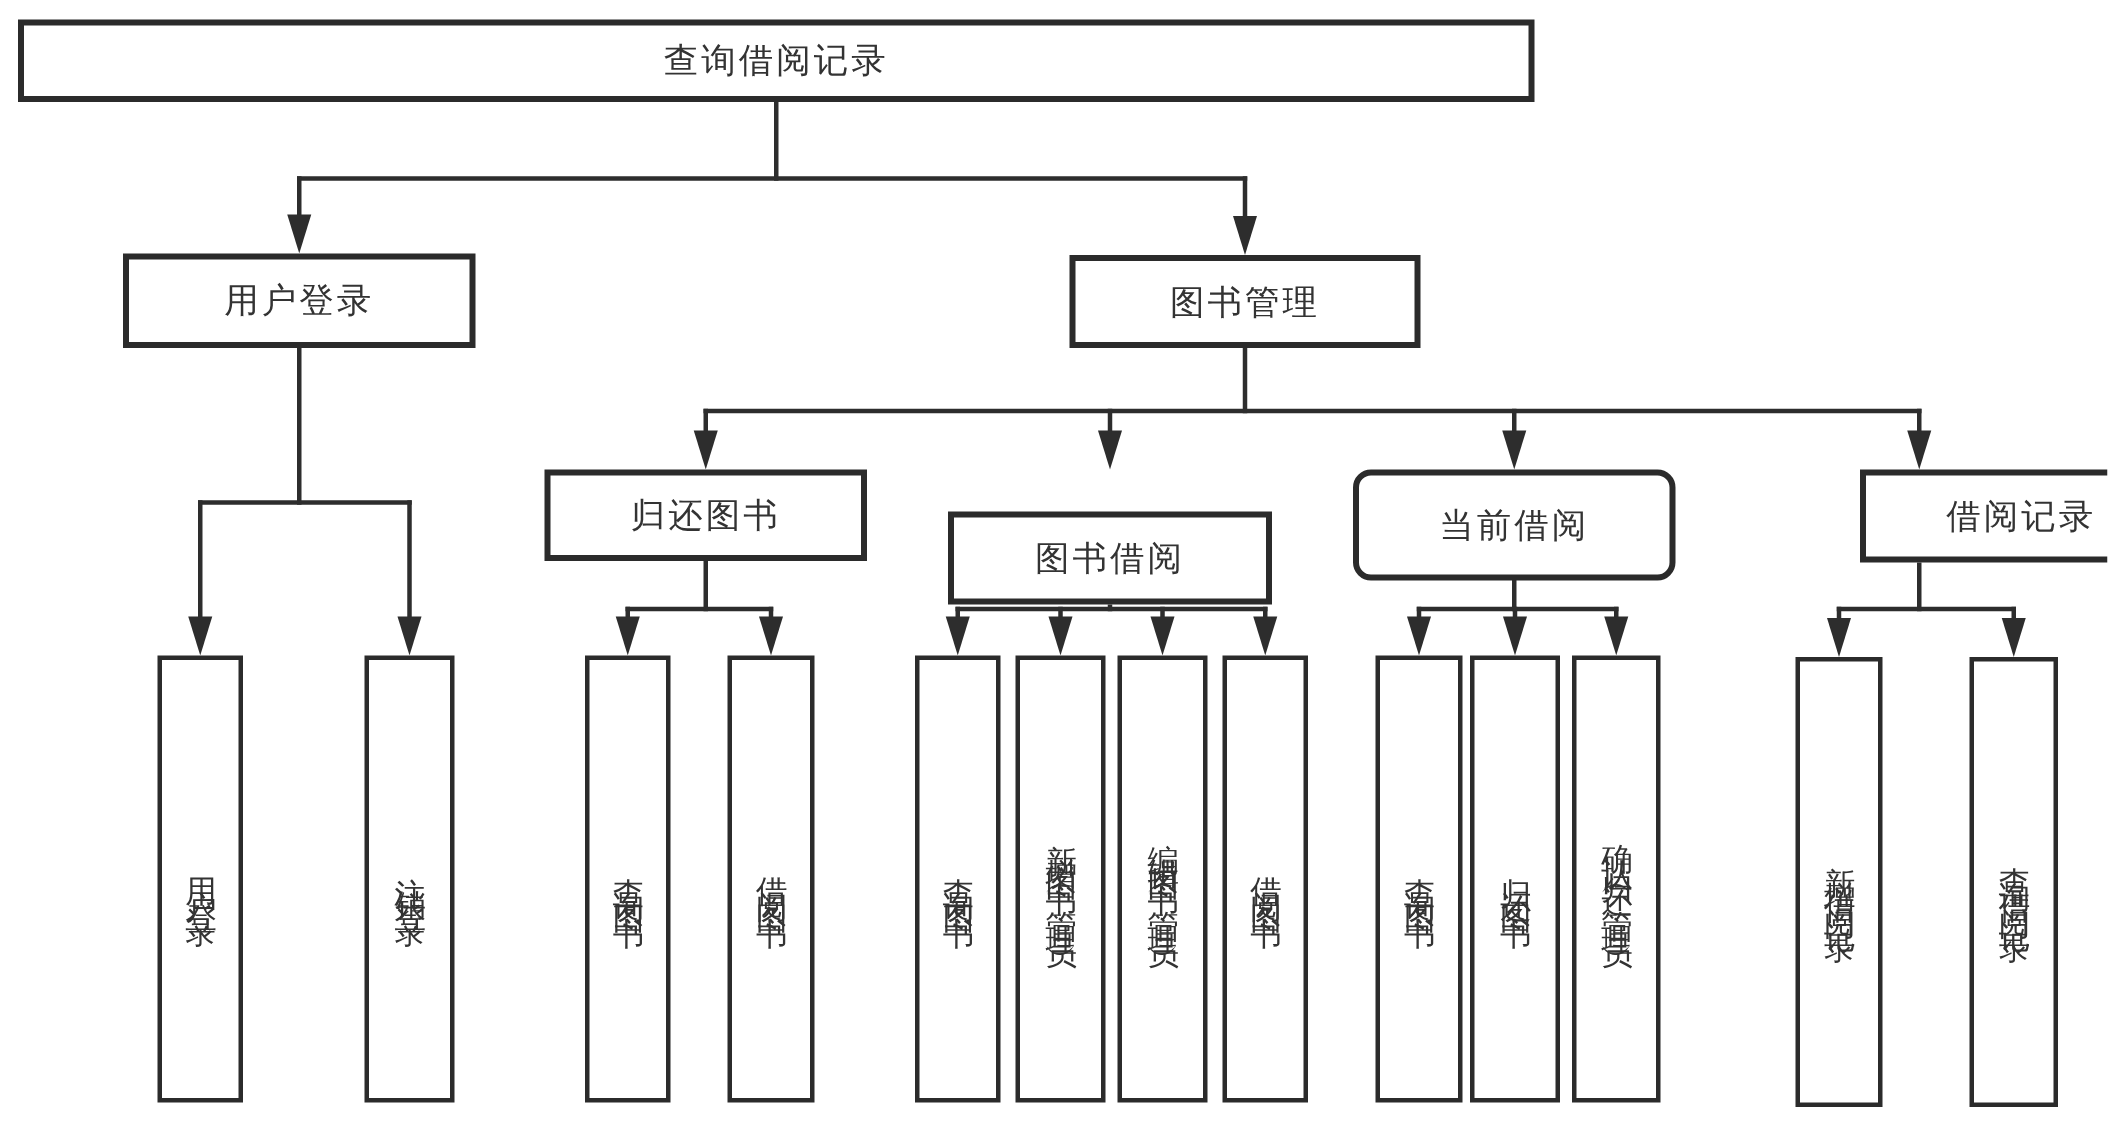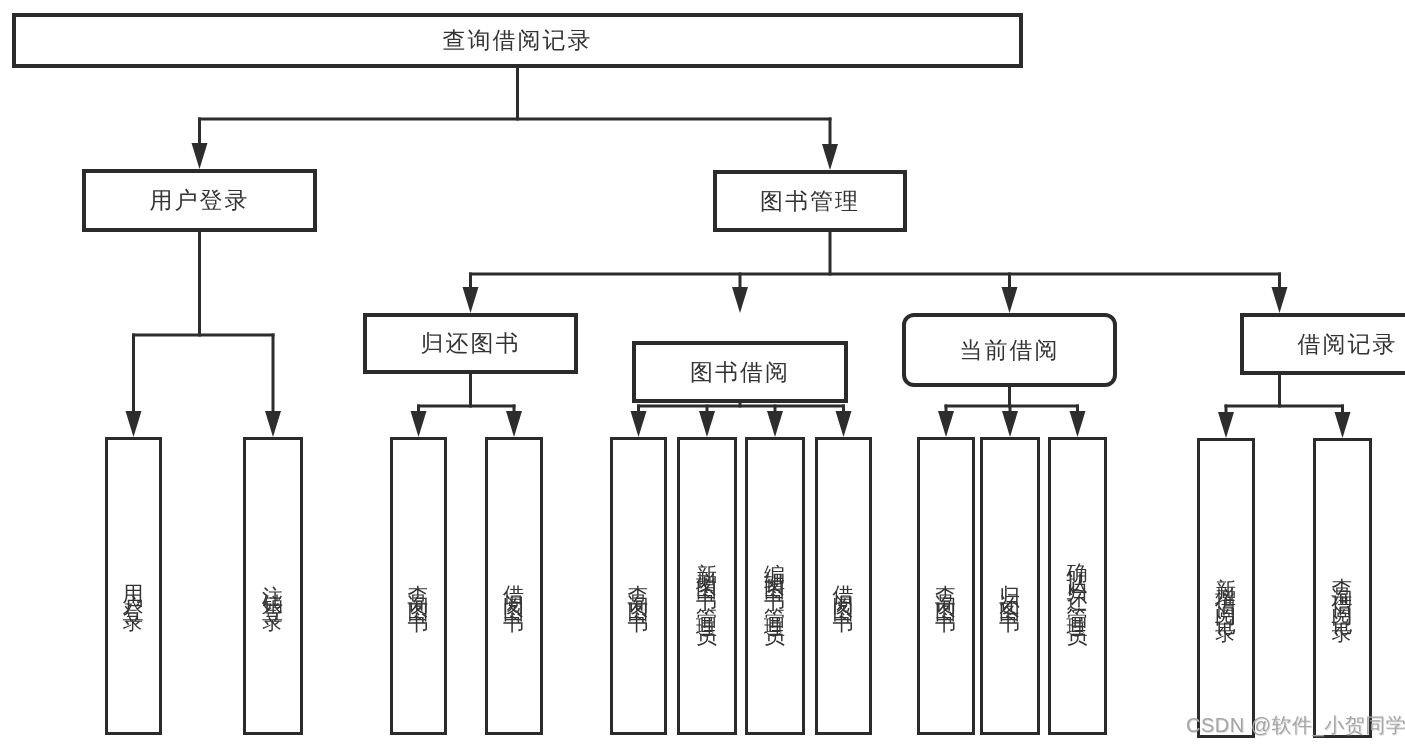--- a/index.html
+++ b/index.html
@@ -133,21 +133,21 @@
         <polygon points="1334.5,412 1350.5,412 1342.5,438" fill="#2d2d2d"></polygon>
       </g>
     </svg>
   <div id="nodes">
       <div class="node h" style="left: 12px; top: 13px; width: 1011px; height: 55px;">
         <span class="label">查询借阅记录</span>
       </div>
       <div class="node h" style="left: 82px; top: 169px; width: 235px; height: 63px;">
         <span class="label">用户登录</span>
       </div>
-      <div class="node h" style="left: 713px; top: 170px; width: 194px; height: 62px;">
+      <div class="node h" style="left: 713px; top: 170px; width: 234px; height: 62px;">
         <span class="label">图书管理</span>
       </div>
       <div class="node h" style="left: 363px; top: 313px; width: 215px; height: 61px;">
         <span class="label">归还图书</span>
       </div>
       <div class="node h" style="left: 632px; top: 313px; width: 216px; height: 62px; margin-top: 28px;">
         <span class="label">图书借阅</span>
       </div>
       <div class="node h" style="left: 902px; top: 313px; width: 215px; height: 74px; border-radius: 12px;">
         <span class="label">当前借阅</span>
@@ -188,14 +188,13 @@
       <div class="node v" style="left: 1048px; top: 437px; width: 59px; height: 298px;">
         <span class="label">确认归还（管理员）</span>
       </div>
       <div class="node v" style="left: 1197px; top: 438px; width: 58px; height: 300px;">
         <span class="label">新增借阅记录</span>
       </div>
       <div class="node v" style="left: 1313px; top: 438px; width: 59px; height: 300px;">
         <span class="label">查询借阅记录</span>
       </div>
     </div>
-  <div class="watermark">CSDN @软件_小贺同学</div>
 </div>
 
 </body></html>

